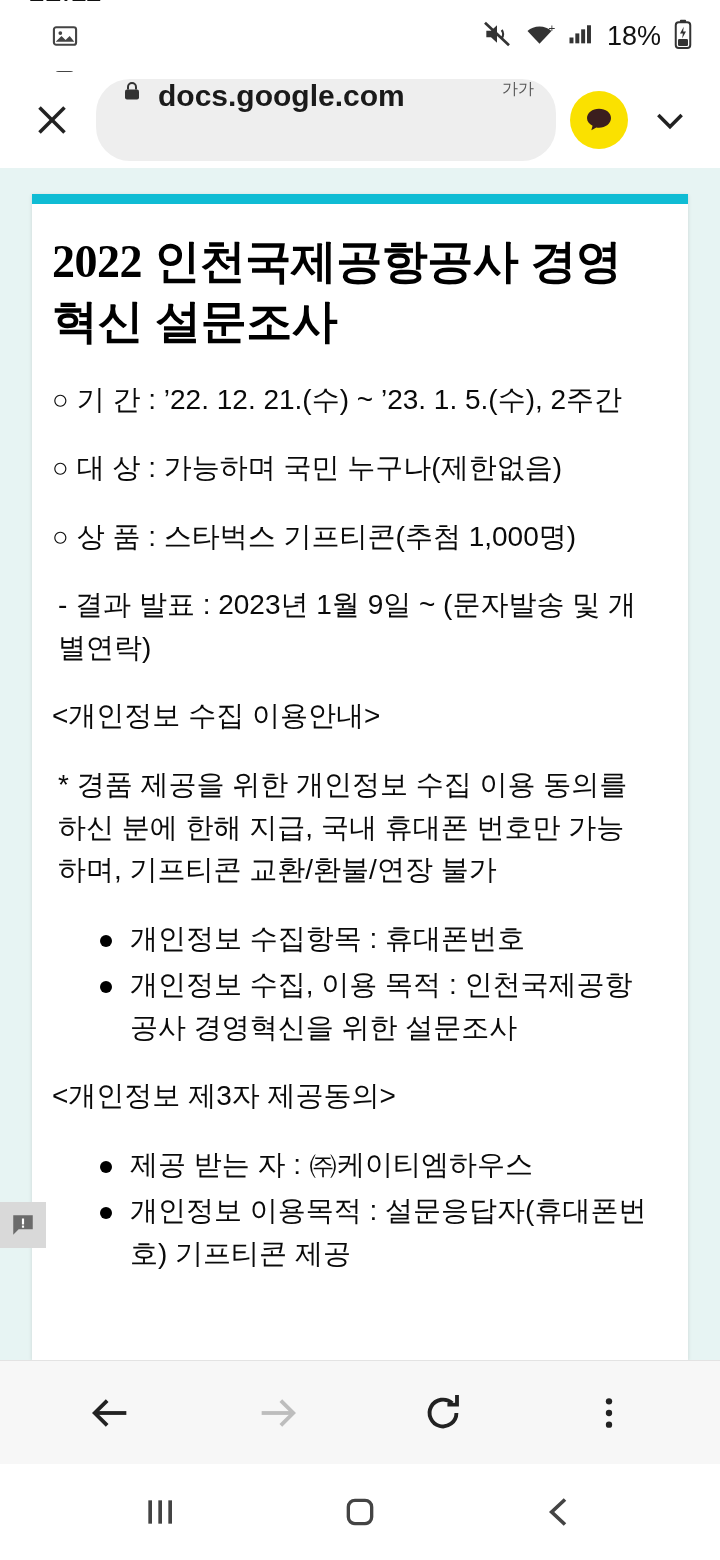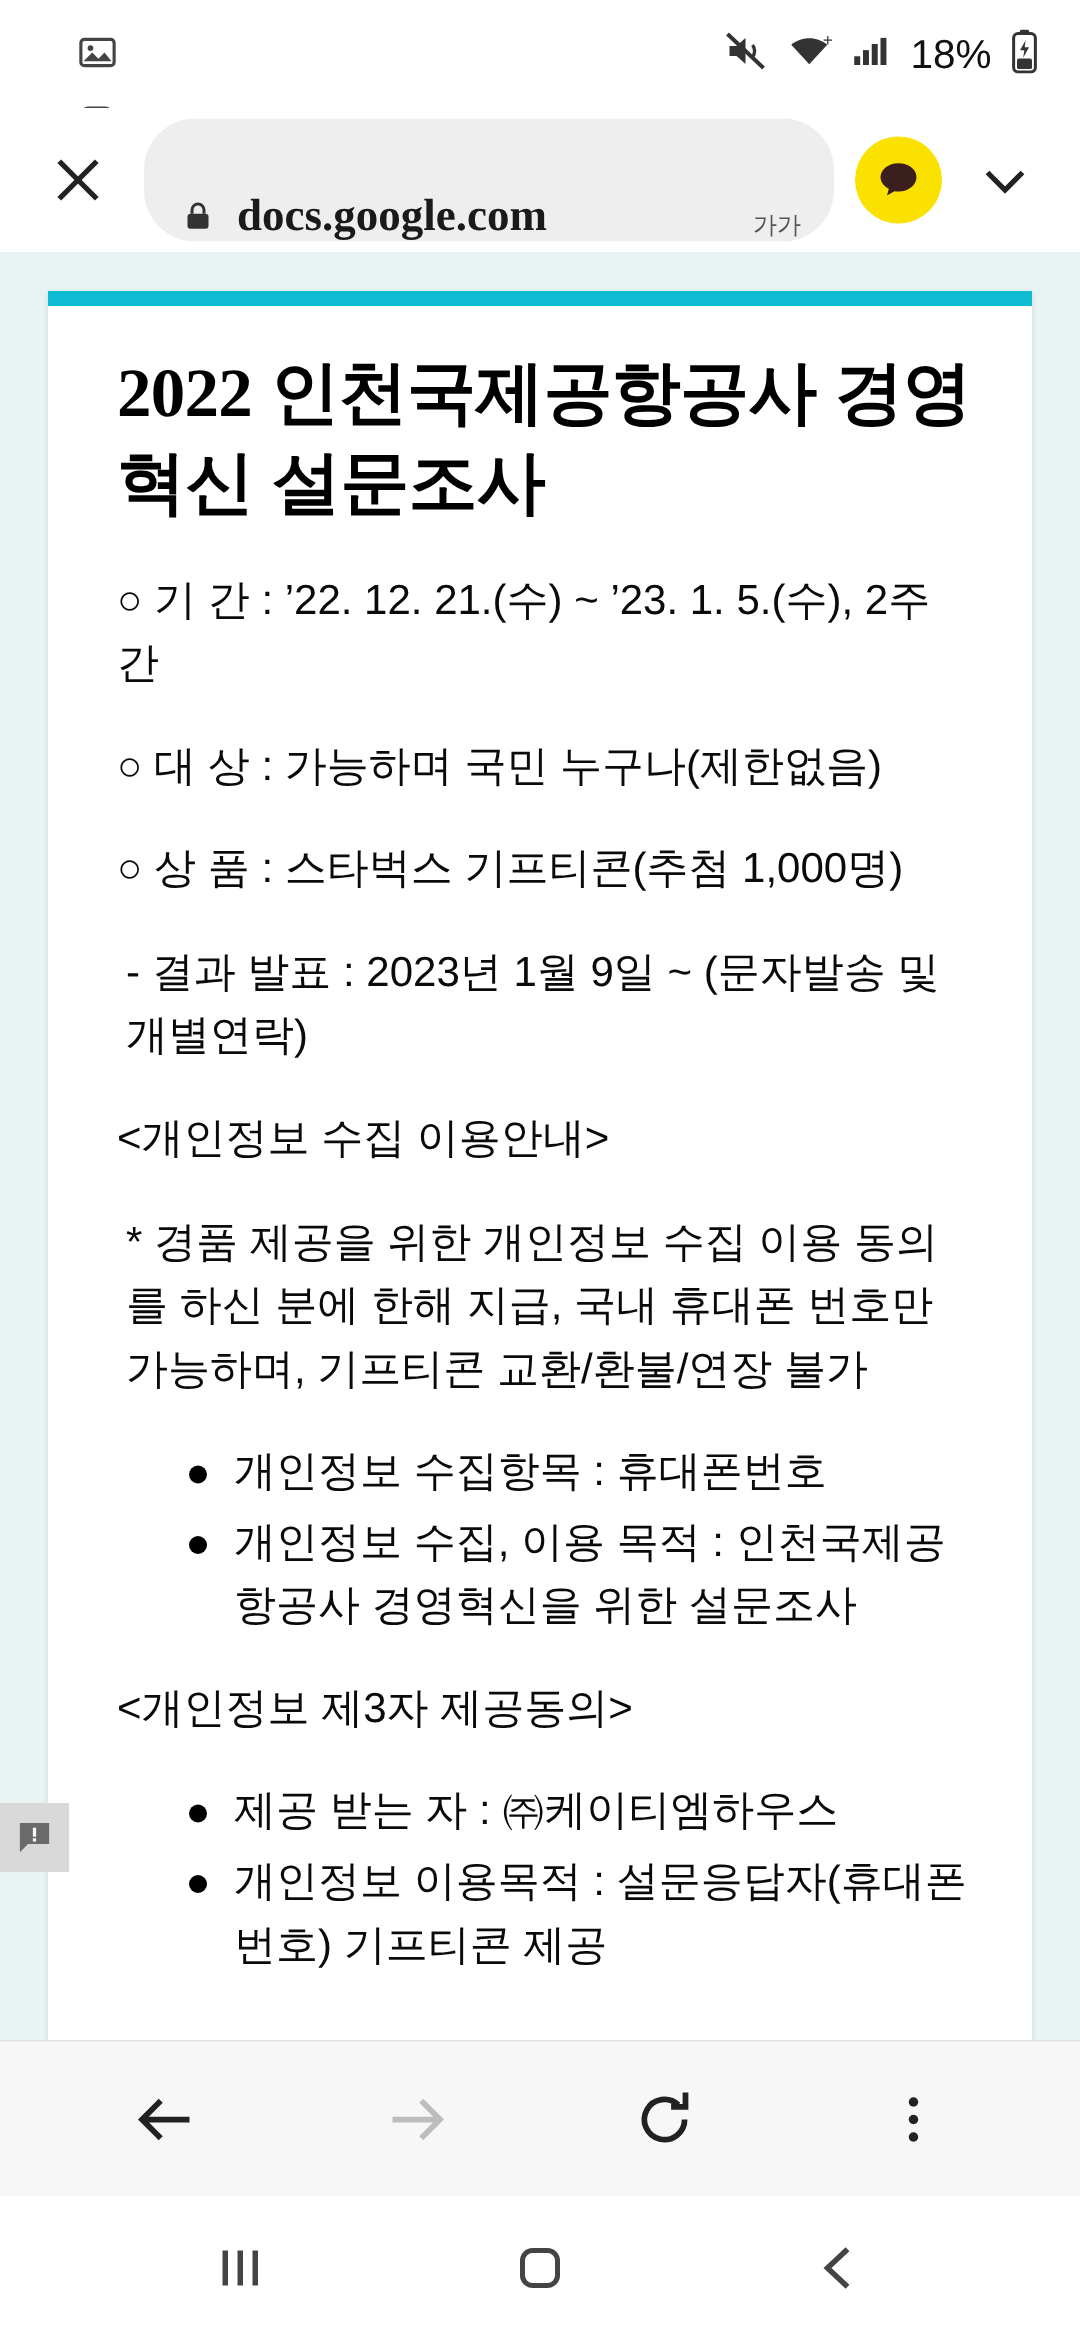--- a/index.html
+++ b/index.html
@@ -65,25 +65,24 @@
     width: 60px; height: 60px;
     display: flex; align-items: center; justify-content: center;
     flex: 0 0 60px;
   }
   .url-pill {
     flex: 1 1 auto;
     height: 82px;
     background: #eeeeee;
     border-radius: 34px;
     display: flex;
-    align-items: flex-end;
+    align-items: flex-start;
     padding: 0 18px 0 24px;
     gap: 14px;
     min-width: 0;
-    font-family: Liberation Serif, serif;
   }
   .url-text {
     font-size: 30px;
     font-weight: bold;
     color: #1a1a1a;
     white-space: nowrap;
     overflow: hidden;
     text-overflow: ellipsis;
     flex: 1 1 auto;
   }
@@ -118,21 +117,21 @@
     position: absolute;
     left: 32px; right: 32px;
     top: 26px;
     bottom: 0;
     background: #ffffff;
     border-top: 10px solid #0fbcd4;
     box-shadow: 0 1px 4px rgba(0,0,0,0.12);
     overflow: hidden;
   }
   .doc-inner {
-    padding: 28px 40px 10px 46px;
+    padding: 28px 40px 10px 20px;
   }
   h1.doc-title {
     margin: 0 0 28px 0;
     font-size: 46px;
     line-height: 1.28;
     font-weight: bold;
     color: #000000;
     letter-spacing: -0.5px;
   }
   h1.doc-title .year {

